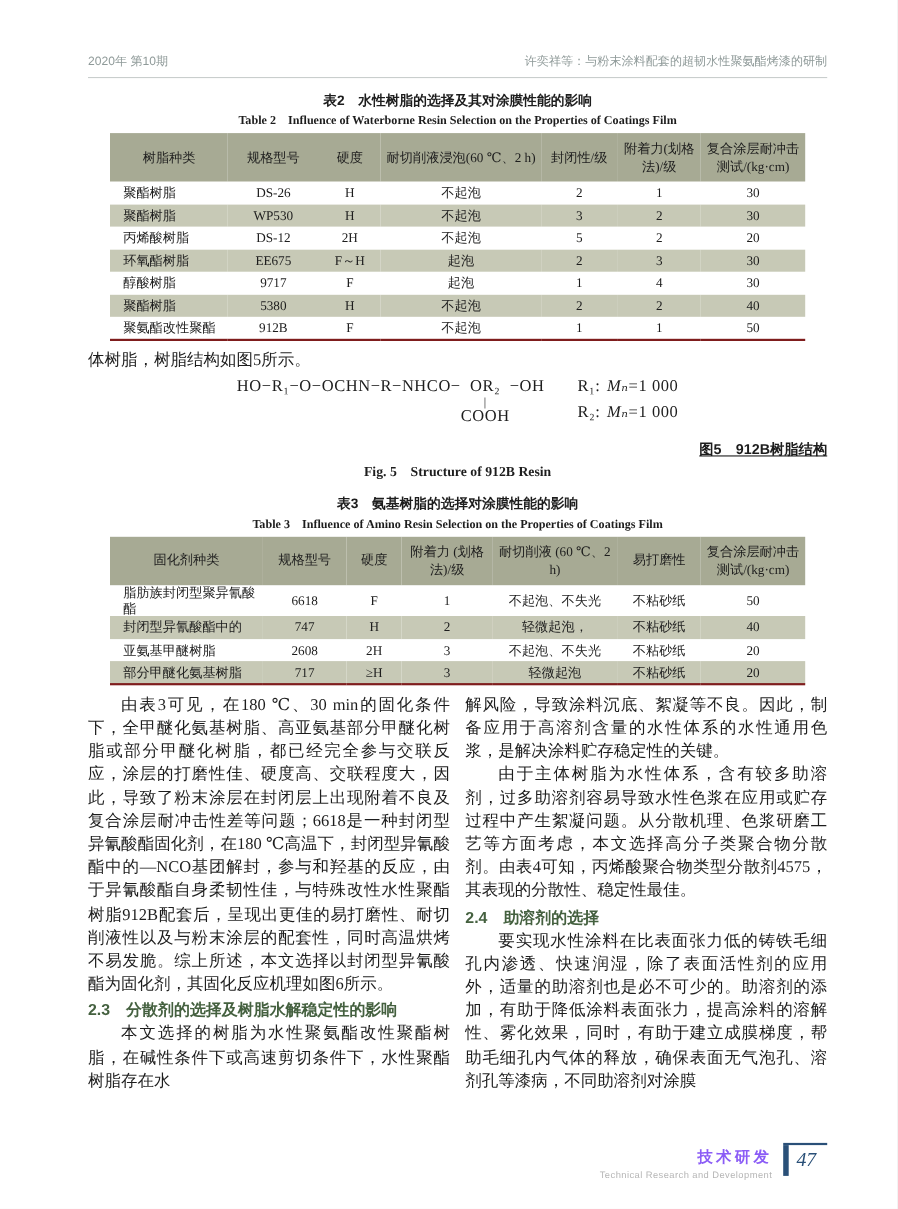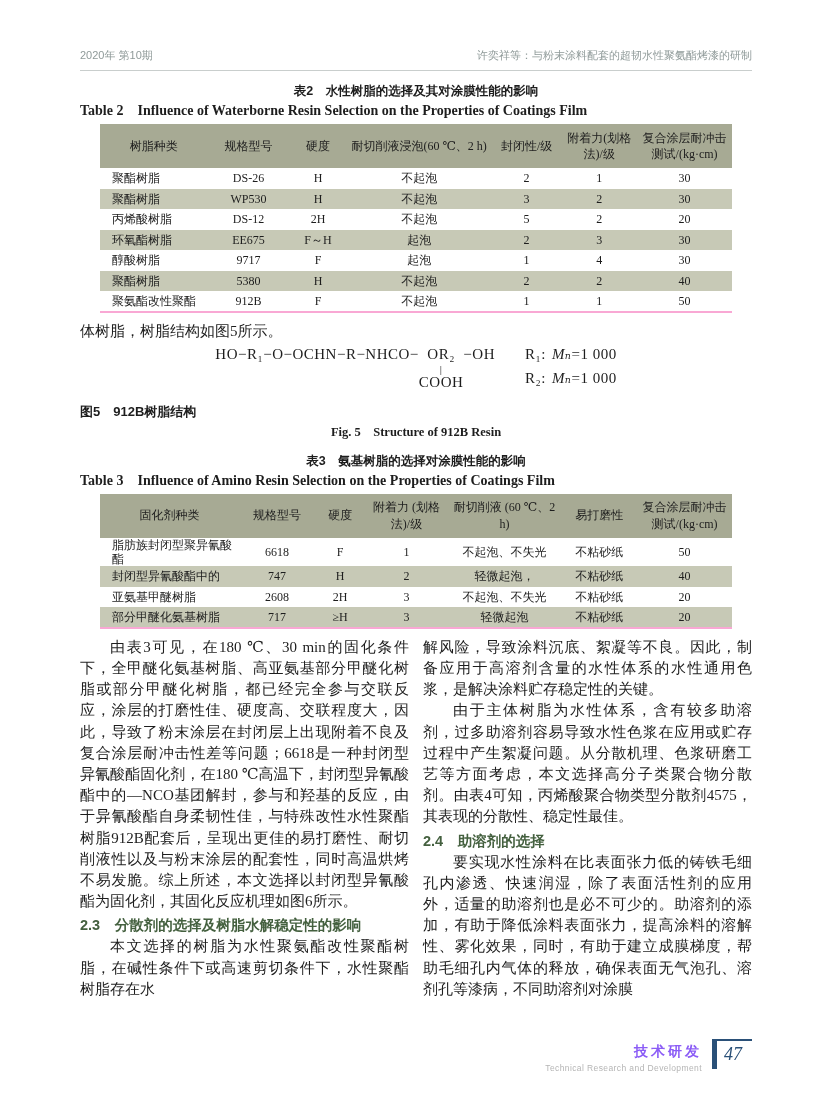--- a/index.html
+++ b/index.html
@@ -24,27 +24,27 @@
     font-size:11px;color:var(--running-head-gray);
     border-bottom:1px solid #c9cecd;padding-bottom:7px;
     font-family:"Liberation Sans","DejaVu Sans",sans-serif;
   }
   
   .cap-zh{
     margin-top:12px;text-align:center;font-size:12.5px;font-weight:bold;
     font-family:"Liberation Sans","DejaVu Sans",sans-serif;white-space:pre-wrap;
   }
   .cap-en{
-    margin-top:2px;text-align:left;font-size:14px;font-weight:bold;
+    margin-top:2px;text-align:center;font-size:11px;font-weight:bold;
     font-family:"Liberation Serif","DejaVu Serif",serif;white-space:pre-wrap;
   }
   
   table.data{
     width:632px;margin:4px auto 0 auto;border-collapse:collapse;
-    font-size:12px;border-bottom:2px solid #f9a8d4;table-layout:fixed;
+    font-size:12px;border-bottom:2px solid #7f1d1d;table-layout:fixed;
   }
   table.data th{
     background:var(--table-header-bg);font-weight:normal;text-align:center;
     height:44px;padding:2px 3px;line-height:1.35;vertical-align:middle;
   }
   table.data td{
     text-align:center;height:20.5px;padding:0 3px;line-height:1.2;vertical-align:middle;
   }
   table.data td:first-child{text-align:left;padding-left:12px;}
   table.data tbody tr:nth-child(even){background:var(--table-row-alt-bg);}
@@ -59,22 +59,22 @@
     font-size:15px;letter-spacing:0.5px;
   }
   .formula .fx{line-height:21px;display:inline-block;vertical-align:top;}
   .branch{display:inline-flex;flex-direction:column;align-items:center;vertical-align:top;}
   .branch .b-top{line-height:21px;}
   .branch .b-bond{line-height:9px;font-size:11px;}
   .branch .b-bot{line-height:17px;}
   .rlabels{display:inline-flex;flex-direction:column;gap:3px;margin-left:30px;line-height:21px;}
   .rrow .mi{font-style:italic;margin-left:6px;}
   .fig-cap-zh{
-    margin-top:12px;text-align:left;font-size:13px;font-weight:bold;
-    font-family:"Liberation Sans","DejaVu Sans",sans-serif;white-space:pre-wrap;
+    margin-top:12px;text-align:right;font-size:13px;font-weight:bold;
+    font-family:"Liberation Sans","DejaVu Sans",sans-serif;white-space:pre-wrap;text-decoration:underline;
   }
   .fig-cap-en{
     margin-top:3px;text-align:center;font-size:12.5px;font-weight:bold;white-space:pre-wrap;
   }
   
   .twocol{display:flex;gap:14px;margin-top:10px;}
   .col{width:329px;}
   .sec-heading{
     font-family:"Liberation Sans","DejaVu Sans",sans-serif;
     font-size:14.5px;font-weight:bold;color:var(--heading-green);

